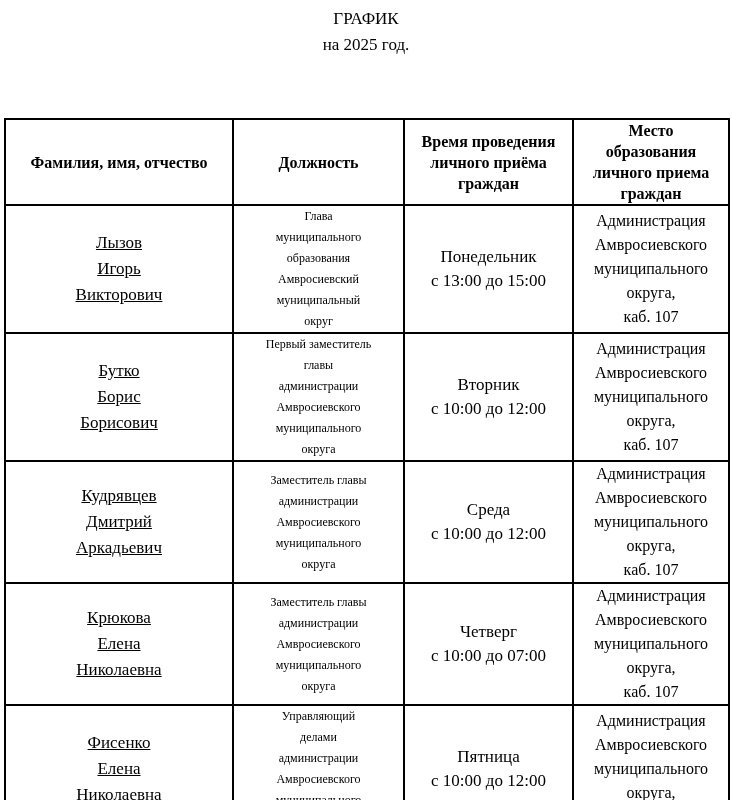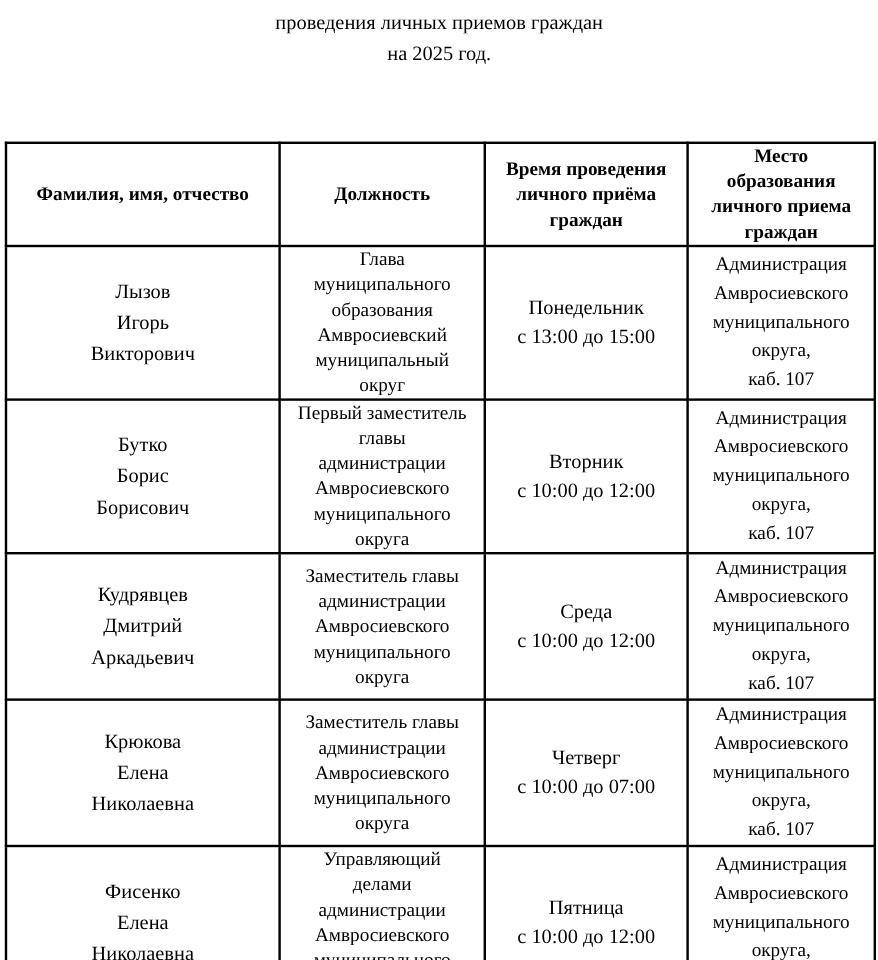--- a/index.html
+++ b/index.html
@@ -53,32 +53,32 @@
   col.c1 { width: 228px; }
   col.c2 { width: 171px; }
   col.c3 { width: 169px; }
   col.c4 { width: 156px; }
   tr.hdr { height: 85px; }
   tr.r1 { height: 128px; }
   tr.r2 { height: 127px; }
   tr.r3 { height: 107px; }
   tr.r4 { height: 107px; }
   tr.r5 { height: 121px; }
-  td.cell-name  { font-size: 17px; line-height: 26px; }
-  td.cell-pos   { font-size: 16px; line-height: 21px; margin-left: 16px; }
+  td.cell-name  { font-size: 17px; line-height: 26px; text-decoration: underline; }
+  td.cell-pos   { font-size: 12px; line-height: 21px; margin-left: 16px; }
   td.cell-time  { font-size: 17px; line-height: 24px; }
   td.cell-place { font-size: 16px; line-height: 24px; border-radius: 10px; }
 </style>
 </head>
 <body>
 
 <div class="page">
 
   <div class="title-block">
-    <div>проведения личных приемов граждан</div>
+    <div>ГРАФИК</div>
     <div>на 2025 год.</div>
   </div>
 
   <table class="schedule">
     <colgroup>
       <col class="c1">
         <col class="c2">
         <col class="c3">
         <col class="c4">
     </colgroup>

